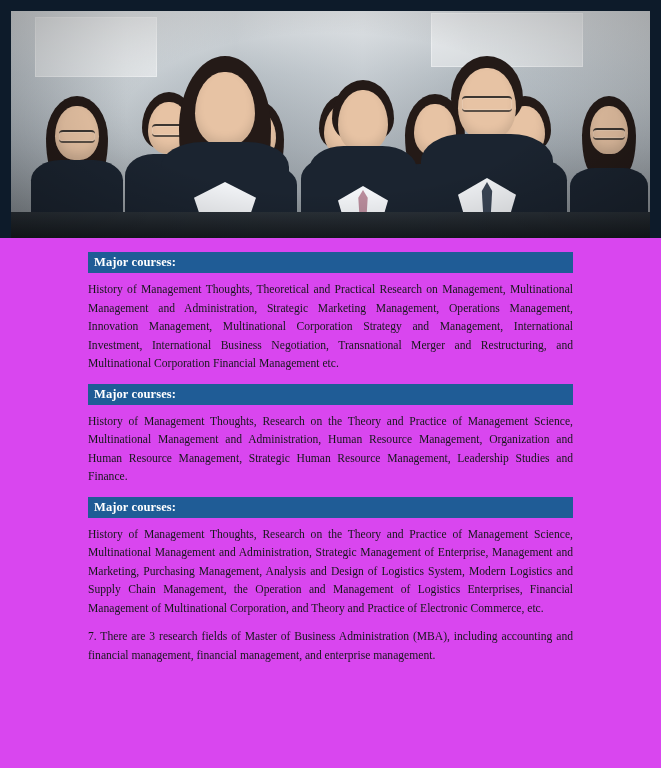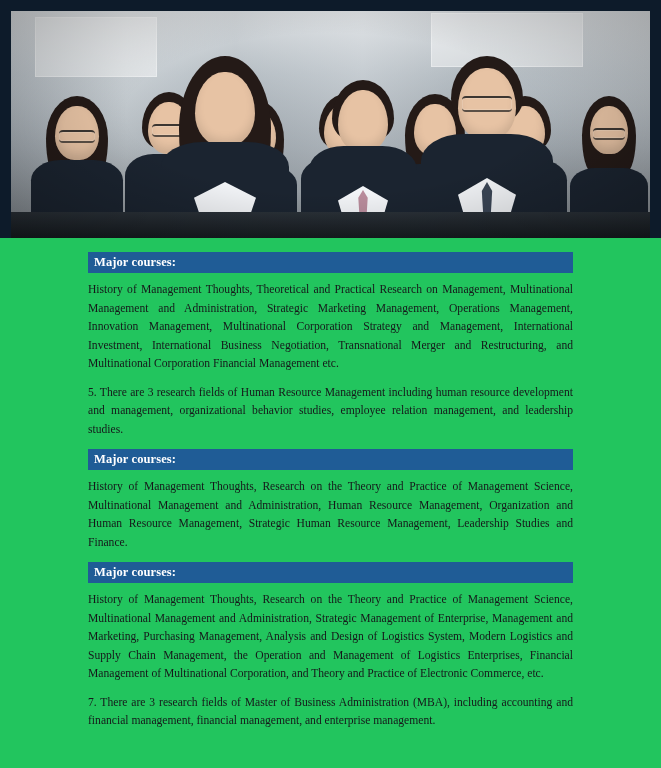--- a/index.html
+++ b/index.html
@@ -11,21 +11,21 @@
     height: 768px;
     background: #dceaf5;
     font-family: "Liberation Serif", serif;
     color: #1a1a1a;
     overflow: hidden;
   }
   .page {
     position: relative;
     width: 661px;
     height: 768px;
-    background: #22c55e;
+    background: #d946ef;
   }
   
   .banner {
     position: relative;
     width: 661px;
     height: 238px;
     overflow: hidden;
     background: #0d1b2a;
   }
   .photo {
@@ -232,21 +232,20 @@
 
       <div class="desk"></div>
       <div class="vignette"></div>
     </div>
   </div>
 
   <div class="content">
 
     <div class="bar">Major courses:</div>
     <p class="para">History of Management Thoughts, Theoretical and Practical Research on Management, Multinational Management and Administration, Strategic Marketing Management, Operations Management, Innovation Management, Multinational Corporation Strategy and Management, International Investment, International Business Negotiation, Transnational Merger and Restructuring, and Multinational Corporation Financial Management etc.</p>
-    <p class="para">5. There are 3 research fields of Human Resource Management including human resource development and management, organizational behavior studies, employee relation management, and leadership studies.</p>
 
     <div class="bar">Major courses:</div>
     <p class="para">History of Management Thoughts, Research on the Theory and Practice of Management Science, Multinational Management and Administration, Human Resource Management, Organization and Human Resource Management, Strategic Human Resource Management, Leadership Studies and Finance.</p>
 
     <div class="bar">Major courses:</div>
     <p class="para">History of Management Thoughts, Research on the Theory and Practice of Management Science, Multinational Management and Administration, Strategic Management of Enterprise, Management and Marketing, Purchasing Management, Analysis and Design of Logistics System, Modern Logistics and Supply Chain Management, the Operation and Management of Logistics Enterprises, Financial Management of Multinational Corporation, and Theory and Practice of Electronic Commerce, etc.</p>
     <p class="para">7. There are 3 research fields of Master of Business Administration (MBA), including accounting and financial management, financial management, and enterprise management.</p>
 
   </div>
 </div>

